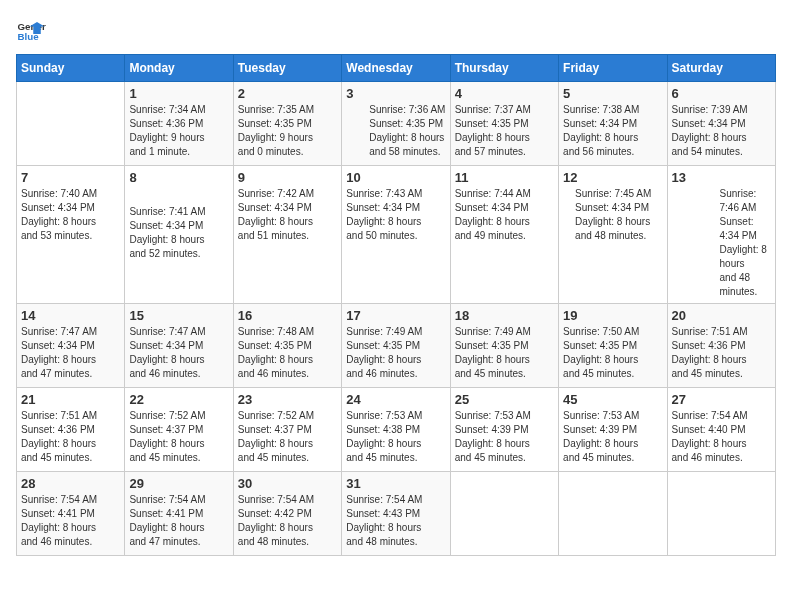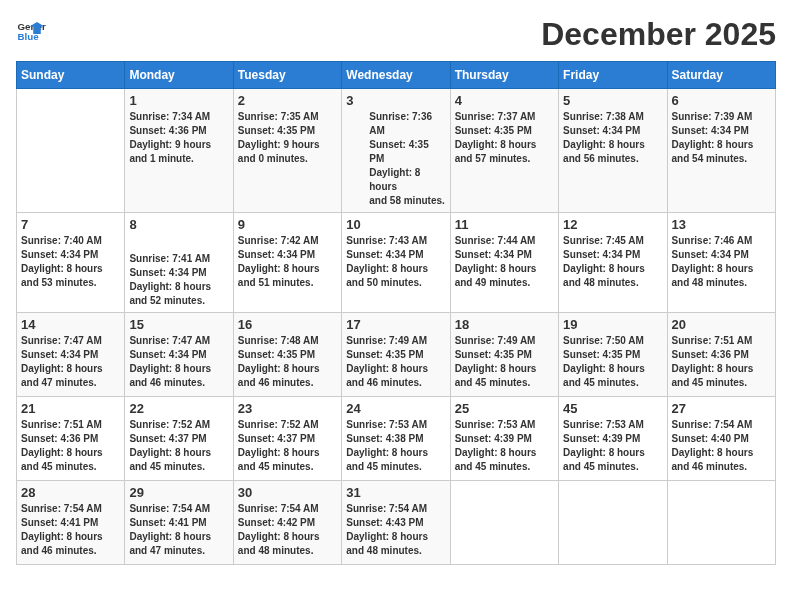--- a/index.html
+++ b/index.html
@@ -67,39 +67,37 @@
       font-size: 13px;
       font-weight: bold;
       color: #333;
       display: block;
       margin-bottom: 2px;
     }
     .day-info {
       font-size: 10px;
       color: #333;
       line-height: 1.4;
-      font-weight: bold;
     }
     .empty-cell {
       background: #fff !important;
     }
   </style>
 </head>
 <body>
 
 <div class="header">
   <div class="logo">
     <svg class="logo-icon" viewBox="0 0 40 40">
       <text x="2" y="18" font-size="13" font-weight="bold" fill="#333">General</text>
       <text x="2" y="32" font-size="13" font-weight="bold" fill="#2b7cd3">Blue</text>
       <polygon points="28,8 38,14 33,14 33,24 23,24 23,14 18,14" fill="#2b7cd3"></polygon>
     </svg>
   </div>
   <div class="title-block">
-    <div class="month-title">December 2025</div>
   </div>
 </div>
 
 <table>
   <thead>
     <tr id="header-row">
         <th>Sunday</th>
         <th>Monday</th>
         <th>Tuesday</th>
         <th>Wednesday</th>
@@ -185,28 +183,28 @@
         </td>
         <td>
           <span class="day-number">11</span>
           <div class="day-info" style="white-space: pre-line;">Sunrise: 7:44 AM
 Sunset: 4:34 PM
 Daylight: 8 hours
 and 49 minutes.</div>
         </td>
         <td>
           <span class="day-number">12</span>
-          <div class="day-info" style="white-space: pre-line;">Sunrise: 7:45 AM
+          <div class="day-info" style="white-space: pre-line; margin-left: 12px;">Sunrise: 7:45 AM
 Sunset: 4:34 PM
 Daylight: 8 hours
 and 48 minutes.</div>
         </td>
         <td>
           <span class="day-number">13</span>
-          <div class="day-info" style="white-space: pre-line;">Sunrise: 7:46 AM
+          <div class="day-info" style="white-space: pre-line; margin-left: 48px;">Sunrise: 7:46 AM
 Sunset: 4:34 PM
 Daylight: 8 hours
 and 48 minutes.</div>
         </td>
       </tr>
       <tr>
         <td>
           <span class="day-number">14</span>
           <div class="day-info" style="white-space: pre-line;">Sunrise: 7:47 AM
 Sunset: 4:34 PM

